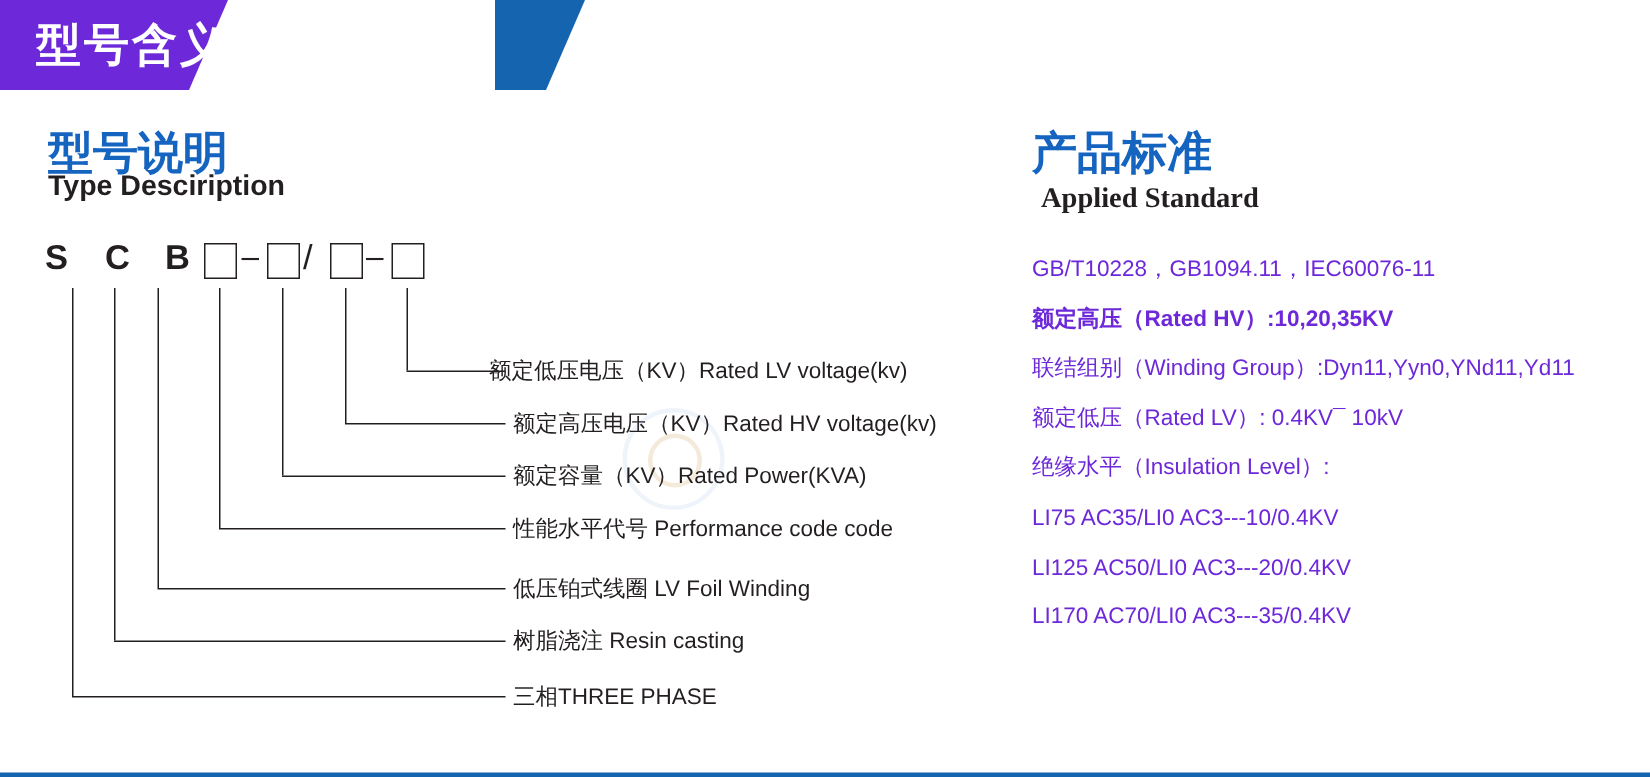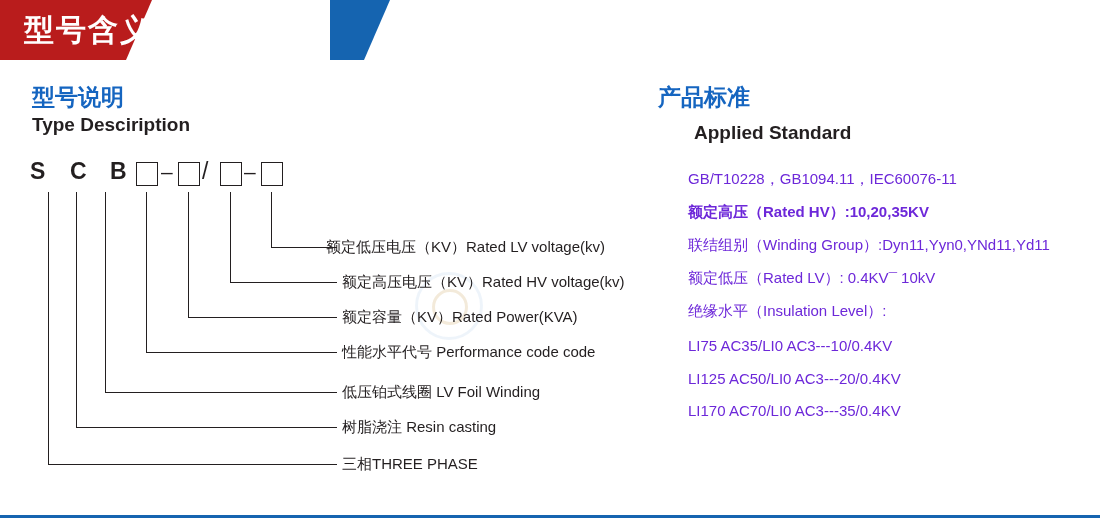--- a/index.html
+++ b/index.html
@@ -4,21 +4,21 @@
 <style>
   html,body{margin:0;padding:0;}
   body{
     width:1100px;height:518px;background:#ffffff;
     font-family:"Liberation Sans","DejaVu Sans",sans-serif;
     position:relative;overflow:hidden;color:#231f20;
   }
   
   .banner{
     position:absolute;left:0;top:0;width:896px;height:60px;
-    background:#b91c1c;
+    background:#6d28d9;
   }
   .banner-inner{position:relative;width:100%;height:100%;}
   .banner-title{
     position:absolute;left:24px;top:10px;
     font-size:30px;font-weight:bold;color:#ffffff;letter-spacing:2px;
   }
   .banner-sub{
     position:absolute;left:188px;top:26px;
     font-size:15px;color:#ffffff;letter-spacing:1.5px;
   }
@@ -30,21 +30,21 @@
   .banner-wedge2{
     position:absolute;left:330px;top:0;width:60px;height:60px;
     background:#1564b0;
     clip-path:polygon(0 0,60px 0,34px 60px,0 60px);
   }
   .banner-rule{
     position:absolute;left:0;bottom:0;width:1100px;height:3px;background:#1564b0;
   }
   
   .sec-cn{
-    position:absolute;font-size:23px;font-weight:bold;color:#1565c0;
+    position:absolute;font-size:30px;font-weight:bold;color:#1565c0;
   }
   .sec-en{
     position:absolute;font-size:19px;font-weight:bold;color:#231f20;
   }
   
   .code-row{position:absolute;left:30px;top:158px;height:34px;}
   .code-letter{
     position:absolute;top:0;font-size:23px;font-weight:bold;color:#231f20;
   }
   .code-box{
@@ -98,22 +98,22 @@
     <div class="banner-sub">MOdel maning</div>
     <div class="banner-wedge"></div>
     <div class="banner-wedge2"></div>
   </div>
 </div>
 <div class="banner-rule"></div>
 
 <div class="sec-cn" style="left:32px;top:82px;">型号说明</div>
 <div class="sec-en" style="left:32px;top:114px;">Type Desciription</div>
 
-<div class="sec-cn" style="left:658px;top:82px;">产品标准</div>
-<div class="sec-en" style="left:694px;top:122px;">Applied Standard</div>
+<div class="sec-cn" style="left:688px;top:82px;">产品标准</div>
+<div class="sec-en" style="left:694px;top:122px;font-family:Liberation Serif, serif;">Applied Standard</div>
 
 <div class="wm">
   <div class="wm-circle"></div>
 </div>
 
 <div class="code-row">
   <span class="code-letter" style="left:0px;">S</span>
   <span class="code-letter" style="left:40px;">C</span>
   <span class="code-letter" style="left:80px;">B</span>
   <span class="code-box" style="left:106px;"></span>

